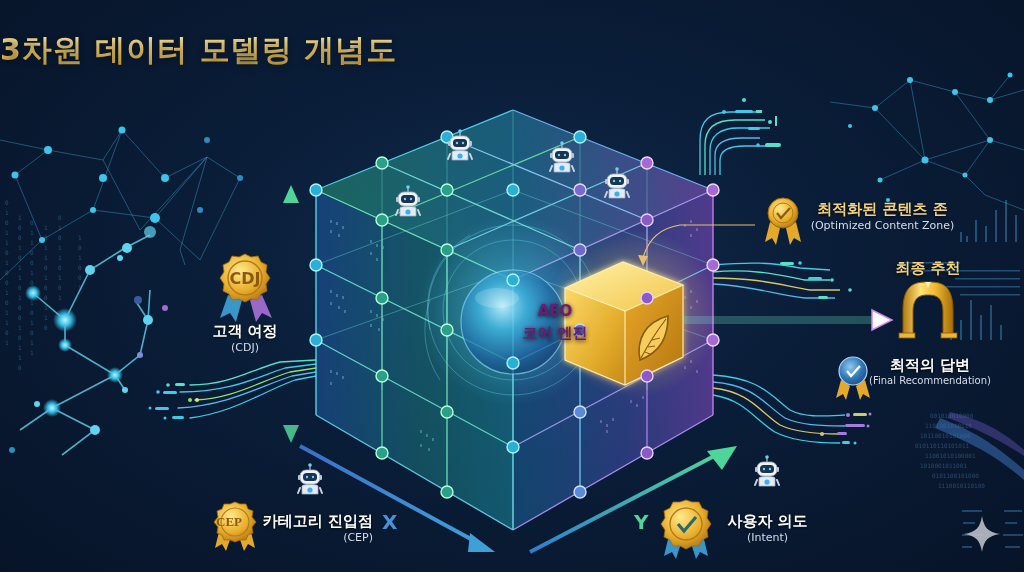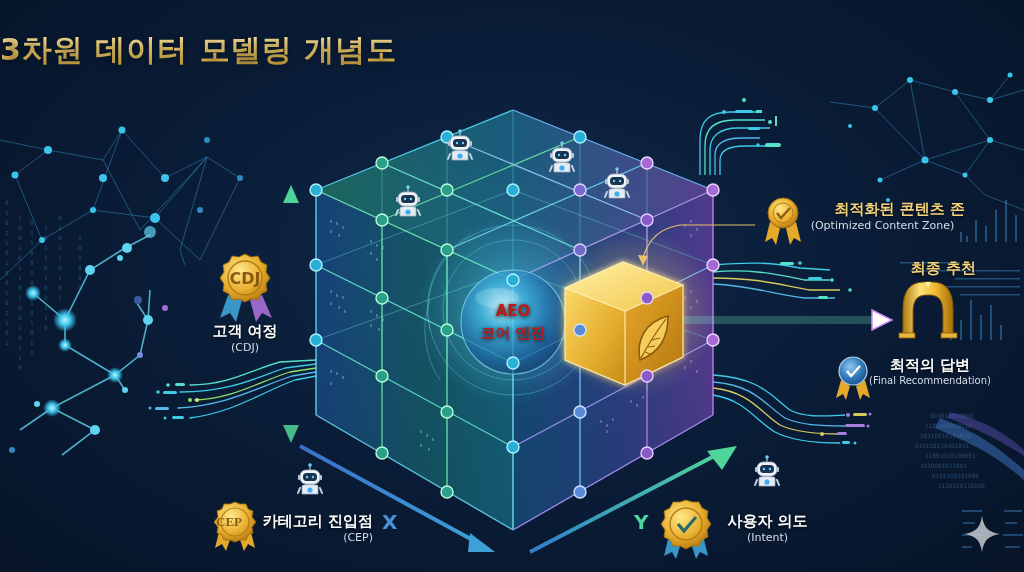--- a/index.html
+++ b/index.html
@@ -13,23 +13,23 @@
     position:absolute; left:0; top:30px; width:1024px; text-align:left;
     font-size:30px; font-weight:bold; letter-spacing:1px;
     color:#f1cf72;
     background: linear-gradient(180deg, #fff0b8 0%, #f3cf6c 45%, #c99a32 100%);
     -webkit-background-clip:text; background-clip:text; -webkit-text-fill-color:transparent;
     text-shadow: 0 2px 6px rgba(0,0,0,0.35);
   }
   .lbl { position:absolute; color:#fff; text-align:center; white-space:nowrap; }
   .lbl .ko { font-weight:bold; font-size:15px; text-shadow:0 1px 3px rgba(0,0,0,0.8); }
   .lbl .en { font-size:11px; color:#d6dde8; }
-  .gold-ko { color:#f4d27a !important;text-align:right; }
+  .gold-ko { color:#f4d27a !important; }
   .axis-letter { position:absolute; font-weight:bold; font-size:20px; }
-  .core-label { position:absolute; color:#b91c1c; text-align:center; font-weight:bold; font-size:15px; line-height:22px; text-shadow:0 1px 4px rgba(0,0,0,0.9); }
+  .core-label { position:absolute; color:#701a75; text-align:center; font-weight:bold; font-size:15px; line-height:22px; text-shadow:0 1px 4px rgba(0,0,0,0.9);margin-left:42px; }
 </style>
 </head>
 <body>
 
 <svg class="layer" viewBox="0 0 1024 572">
   <defs>
     <radialGradient id="nodeGlow" cx="50%" cy="50%" r="50%">
       <stop offset="0%" stop-color="#bff3ff"></stop>
       <stop offset="45%" stop-color="#3cc4ea"></stop>
       <stop offset="100%" stop-color="#3cc4ea" stop-opacity="0"></stop>

